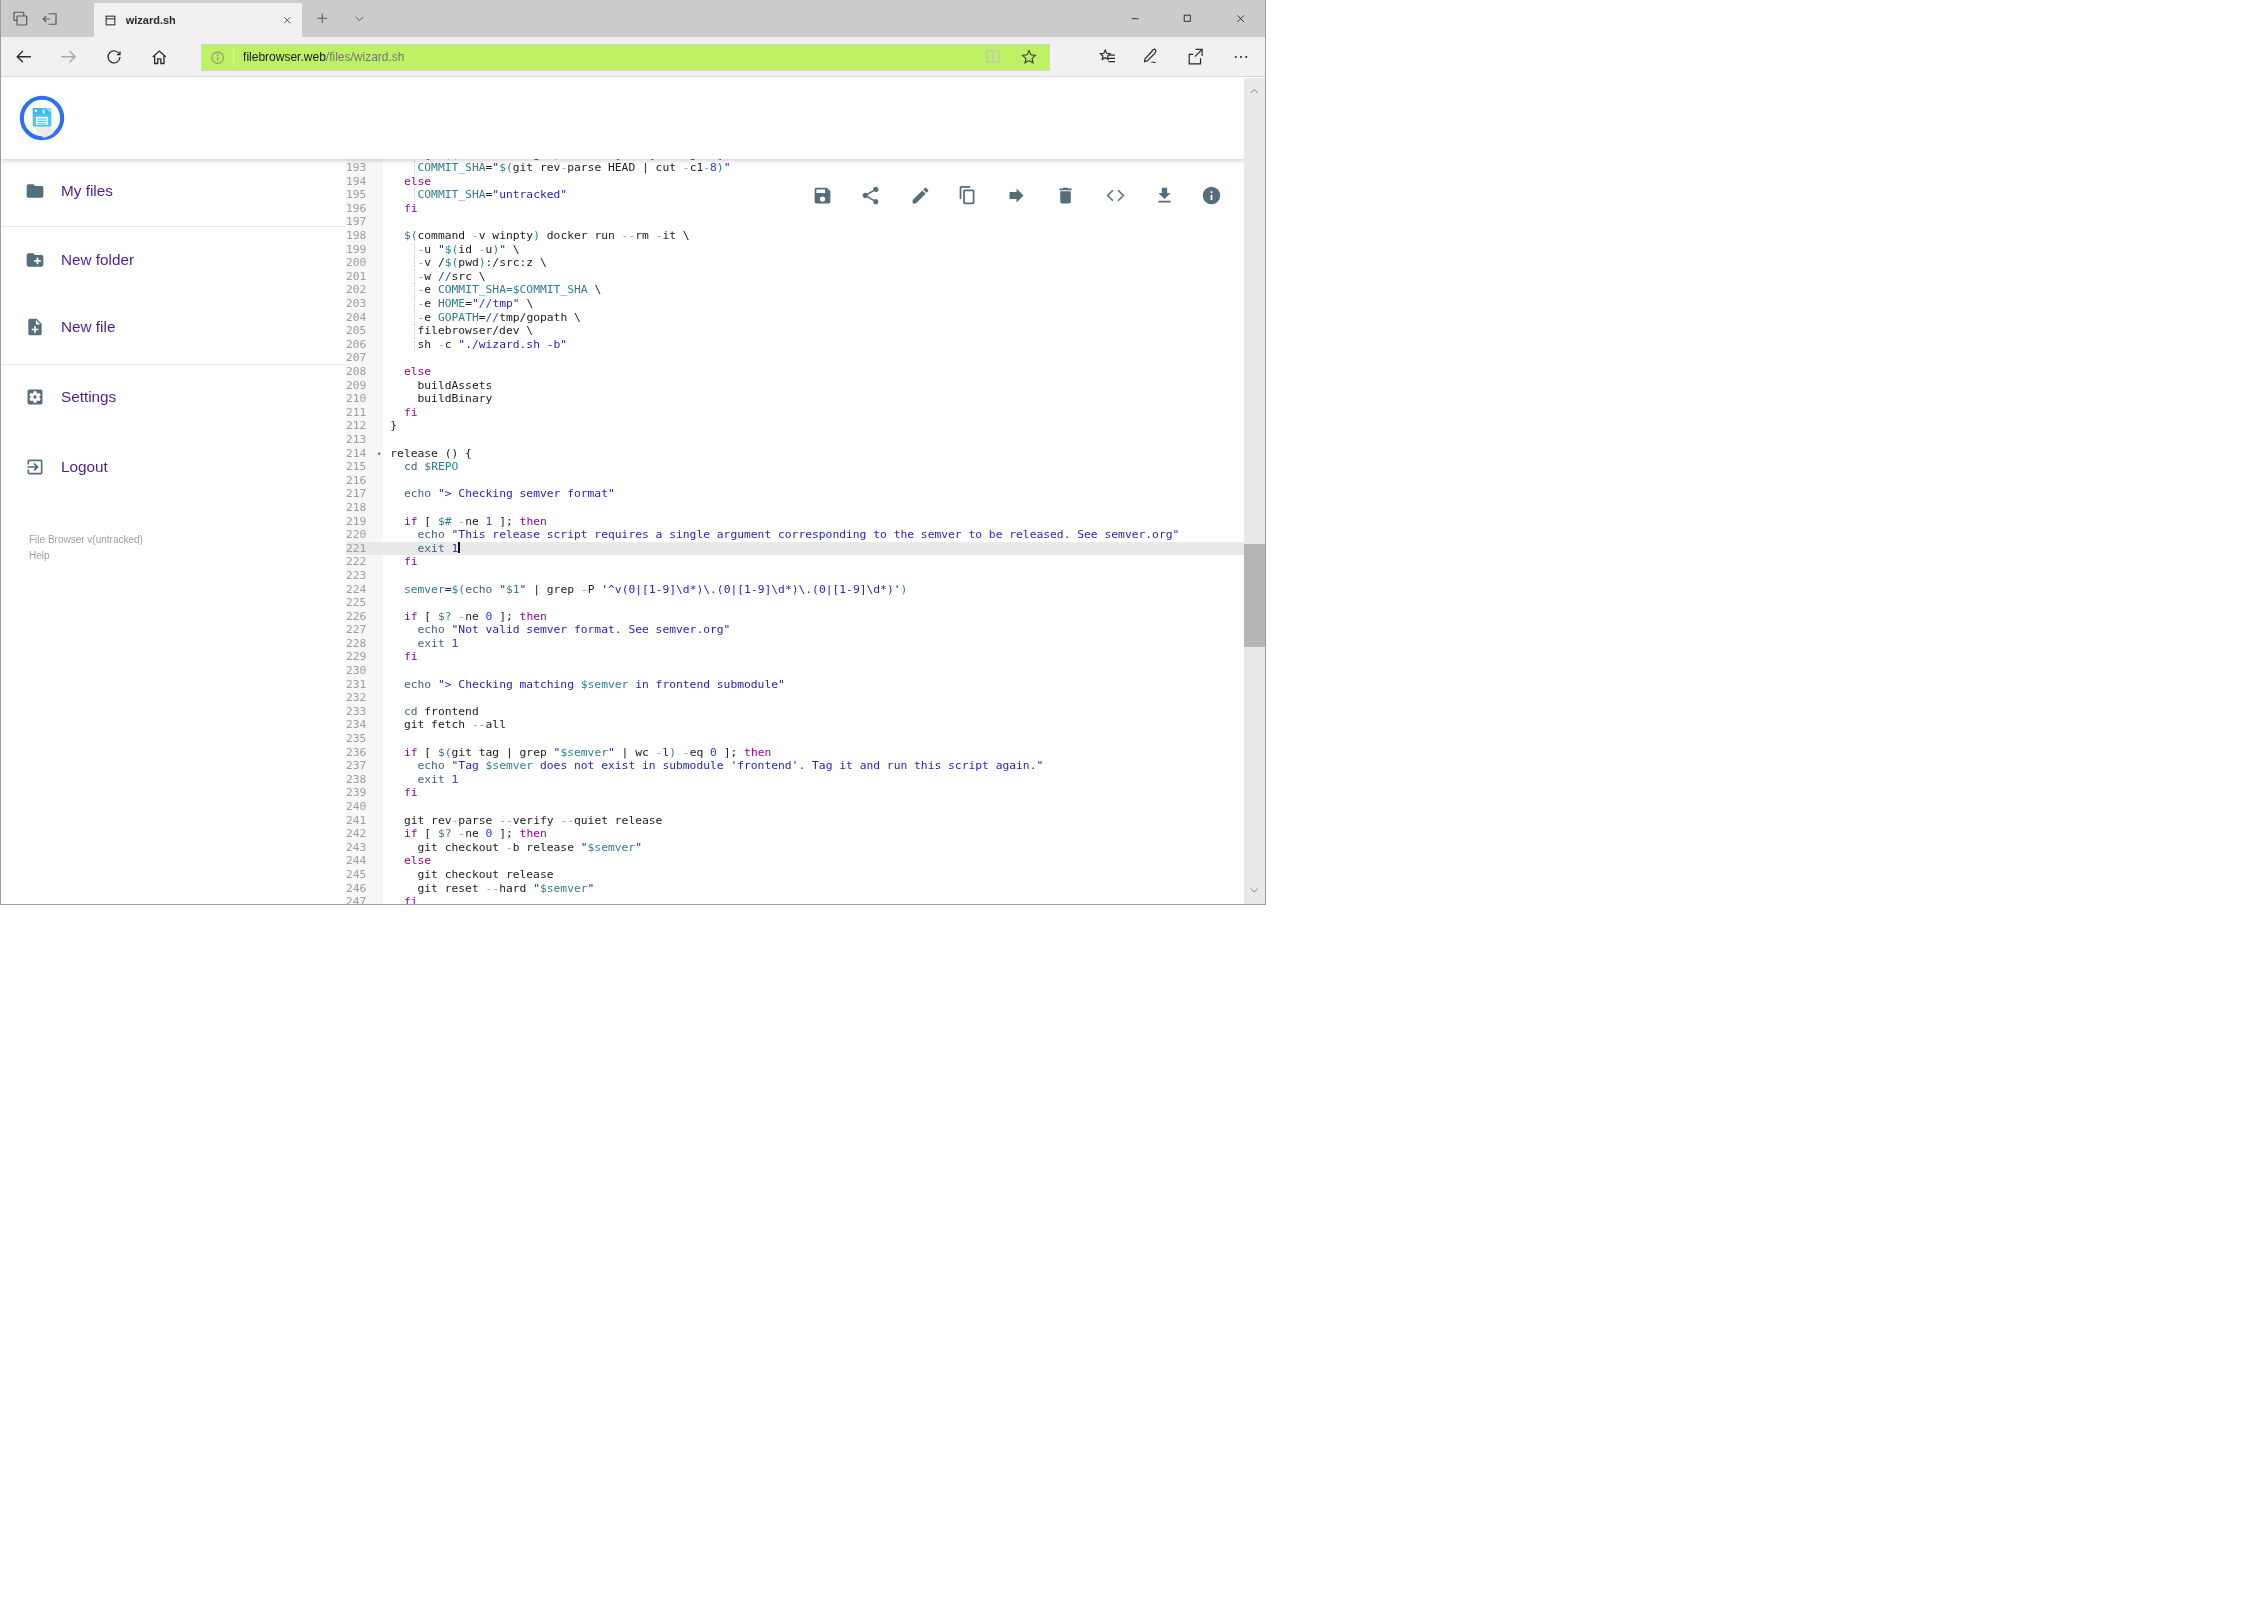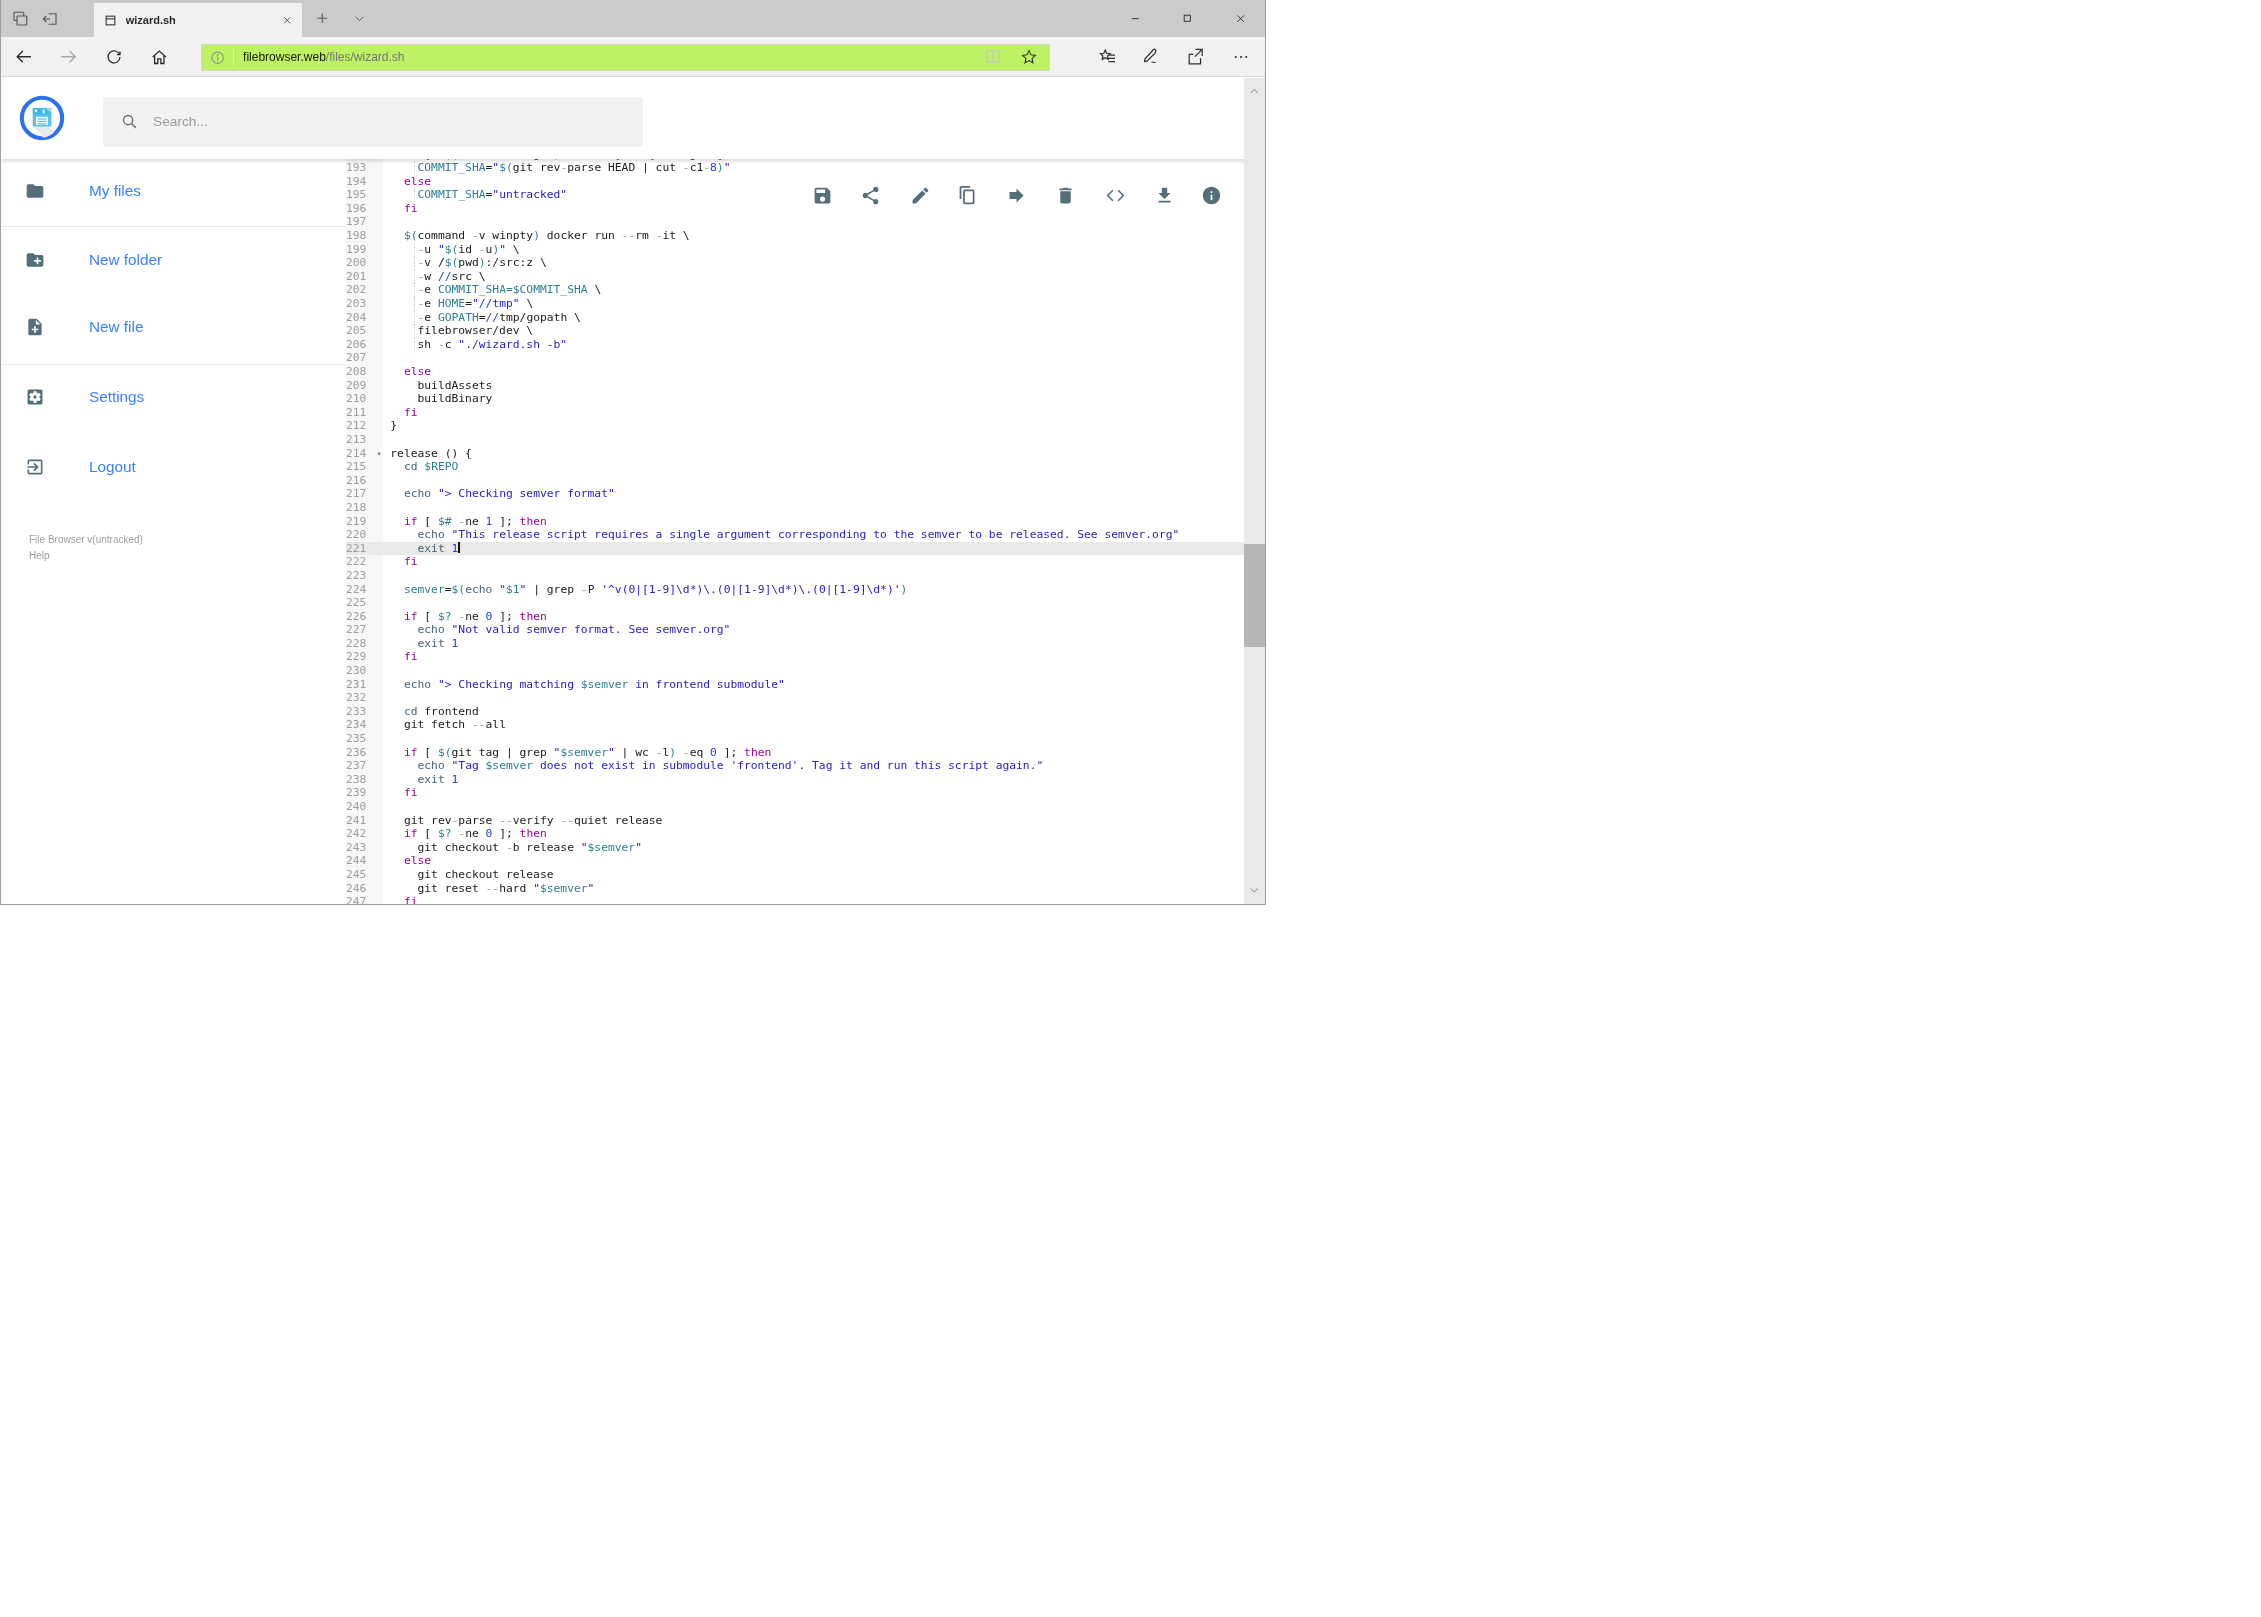--- a/index.html
+++ b/index.html
@@ -38,21 +38,21 @@
                border-radius:2.4px; display:flex; align-items:center; }
   .searchbox input { border:none; outline:none; background:transparent; font-size:13.7px; color:#333;
                      font-family:"Liberation Sans",sans-serif; width:404px; }
   .searchbox input::placeholder { color:#9b9b9b; }
   .search-glyph { margin:0 13px 0 18px; }
   .tool-btn { position:absolute; top:107px; width:21px; height:21px; }
 
   
   .side-item { position:absolute; left:0; width:339px; height:45px; display:flex; align-items:center; cursor:default; }
   .side-item .ic { position:absolute; left:24px; }
-  .side-item .lbl { position:absolute; left:60px; font-size:15.3px; color:#3b82f6;margin-left:28px; }
+  .side-item .lbl { position:absolute; left:60px; font-size:15.3px; color:#4c1d95; }
   .divider { position:absolute; left:0; width:345px; height:0.8px; background:#e8e8e8; }
   .side-footer { position:absolute; left:28px; top:532px; font-size:10px; color:#9e9e9e; line-height:16px; }
 
   
   .editor { position:absolute; left:345px; top:158px; right:21px; bottom:0; overflow:hidden; background:#fff;
             font-family:"DejaVu Sans Mono","Liberation Mono",monospace; font-size:11.3px; }
   .editor::before { content:""; position:absolute; left:0; top:0; width:37px; height:100%; background:#f7f7f7; }
   #code-lines { position:relative; margin-top:-10.5px; }
   .cl { display:flex; height:13.6px; line-height:13.6px; white-space:pre; position:relative; }
   .cl.active { background:#e9e9e9; }
@@ -253,29 +253,20 @@
         <rect x="29.5" y="18" width="2" height="5" rx="0.6" fill="#fff"></rect>
         <circle cx="21" cy="19.5" r="1.6" fill="#fff"></circle>
         <rect x="21" y="27" width="15" height="10" fill="#fff"></rect>
         <rect x="23" y="29" width="11" height="1.5" fill="#4fc3f7"></rect>
         <rect x="23" y="32" width="11" height="1.5" fill="#4fc3f7"></rect>
         <rect x="23" y="35" width="11" height="1.5" fill="#4fc3f7"></rect>
       </g>
     </svg>
   </div>
 
-  <div class="searchbox">
-    <span class="search-glyph">
-      <svg width="17" height="17" viewBox="0 0 24 24" stroke="#6f6f6f" stroke-width="2" fill="none">
-        <circle cx="10" cy="10" r="6.5"></circle>
-          <path d="M15 15l6 6"></path>
-      </svg>
-    </span>
-    <input type="text" placeholder="Search..." style="">
-  </div>
 
   <div class="tool-btn" style="left:811px;"><span><svg width="21" height="21" viewBox="0 0 24 24" fill="#546e7a">
           <path d="M17 3H5a2 2 0 0 0-2 2v14a2 2 0 0 0 2 2h14a2 2 0 0 0 2-2V7l-4-4zm-5 16a3 3 0 1 1 0-6 3 3 0 0 1 0 6zm3-10H5V5h10v4z"></path>
         </svg></span></div>
   <div class="tool-btn" style="left:859px;"><span><svg width="21" height="21" viewBox="0 0 24 24" fill="#546e7a">
           <path d="M18 16.1c-.76 0-1.44.3-1.96.77L8.9 12.7c.05-.23.1-.46.1-.7s-.05-.47-.1-.7l7.05-4.11c.54.5 1.25.81 2.05.81a3 3 0 1 0-3-3c0 .24.04.47.09.7L8.04 9.81A2.99 2.99 0 0 0 3 12a3 3 0 0 0 5.04 2.19l7.12 4.16c-.05.21-.08.43-.08.65a2.92 2.92 0 1 0 2.92-2.9z"></path>
         </svg></span></div>
   <div class="tool-btn" style="left:909px;"><span><svg width="21" height="21" viewBox="0 0 24 24" fill="#546e7a">
           <path d="M3 17.25V21h3.75L17.81 9.94l-3.75-3.75L3 17.25zM20.71 7.04a1 1 0 0 0 0-1.41l-2.34-2.34a1 1 0 0 0-1.41 0l-1.83 1.83 3.75 3.75 1.83-1.83z"></path>
         </svg></span></div>

